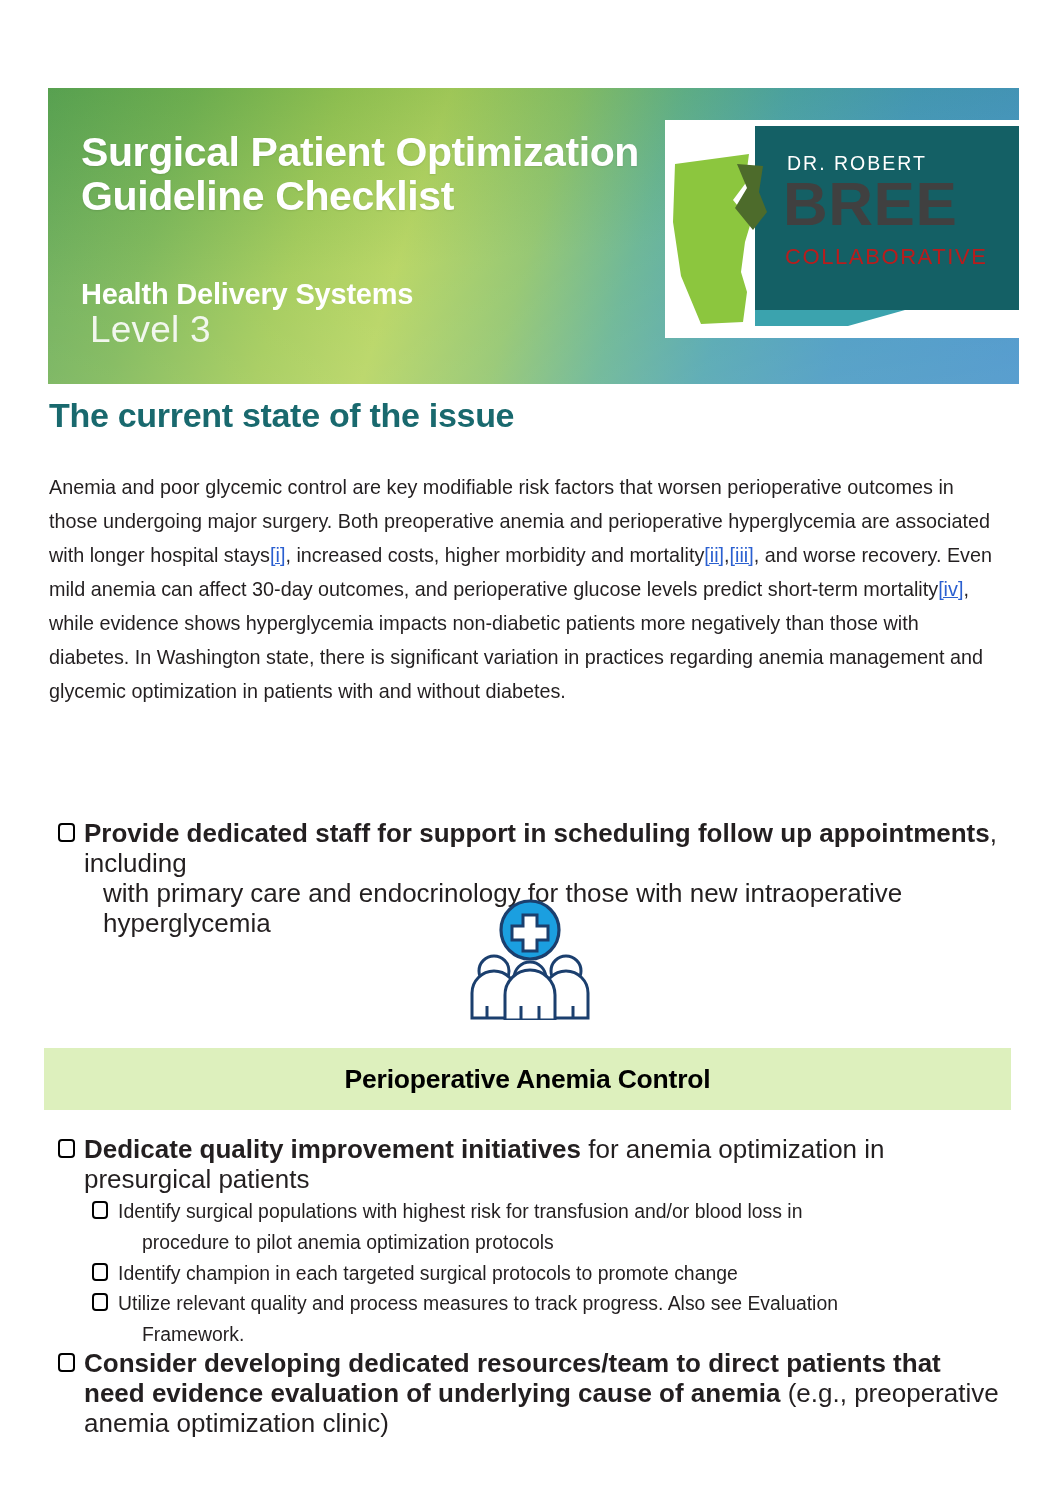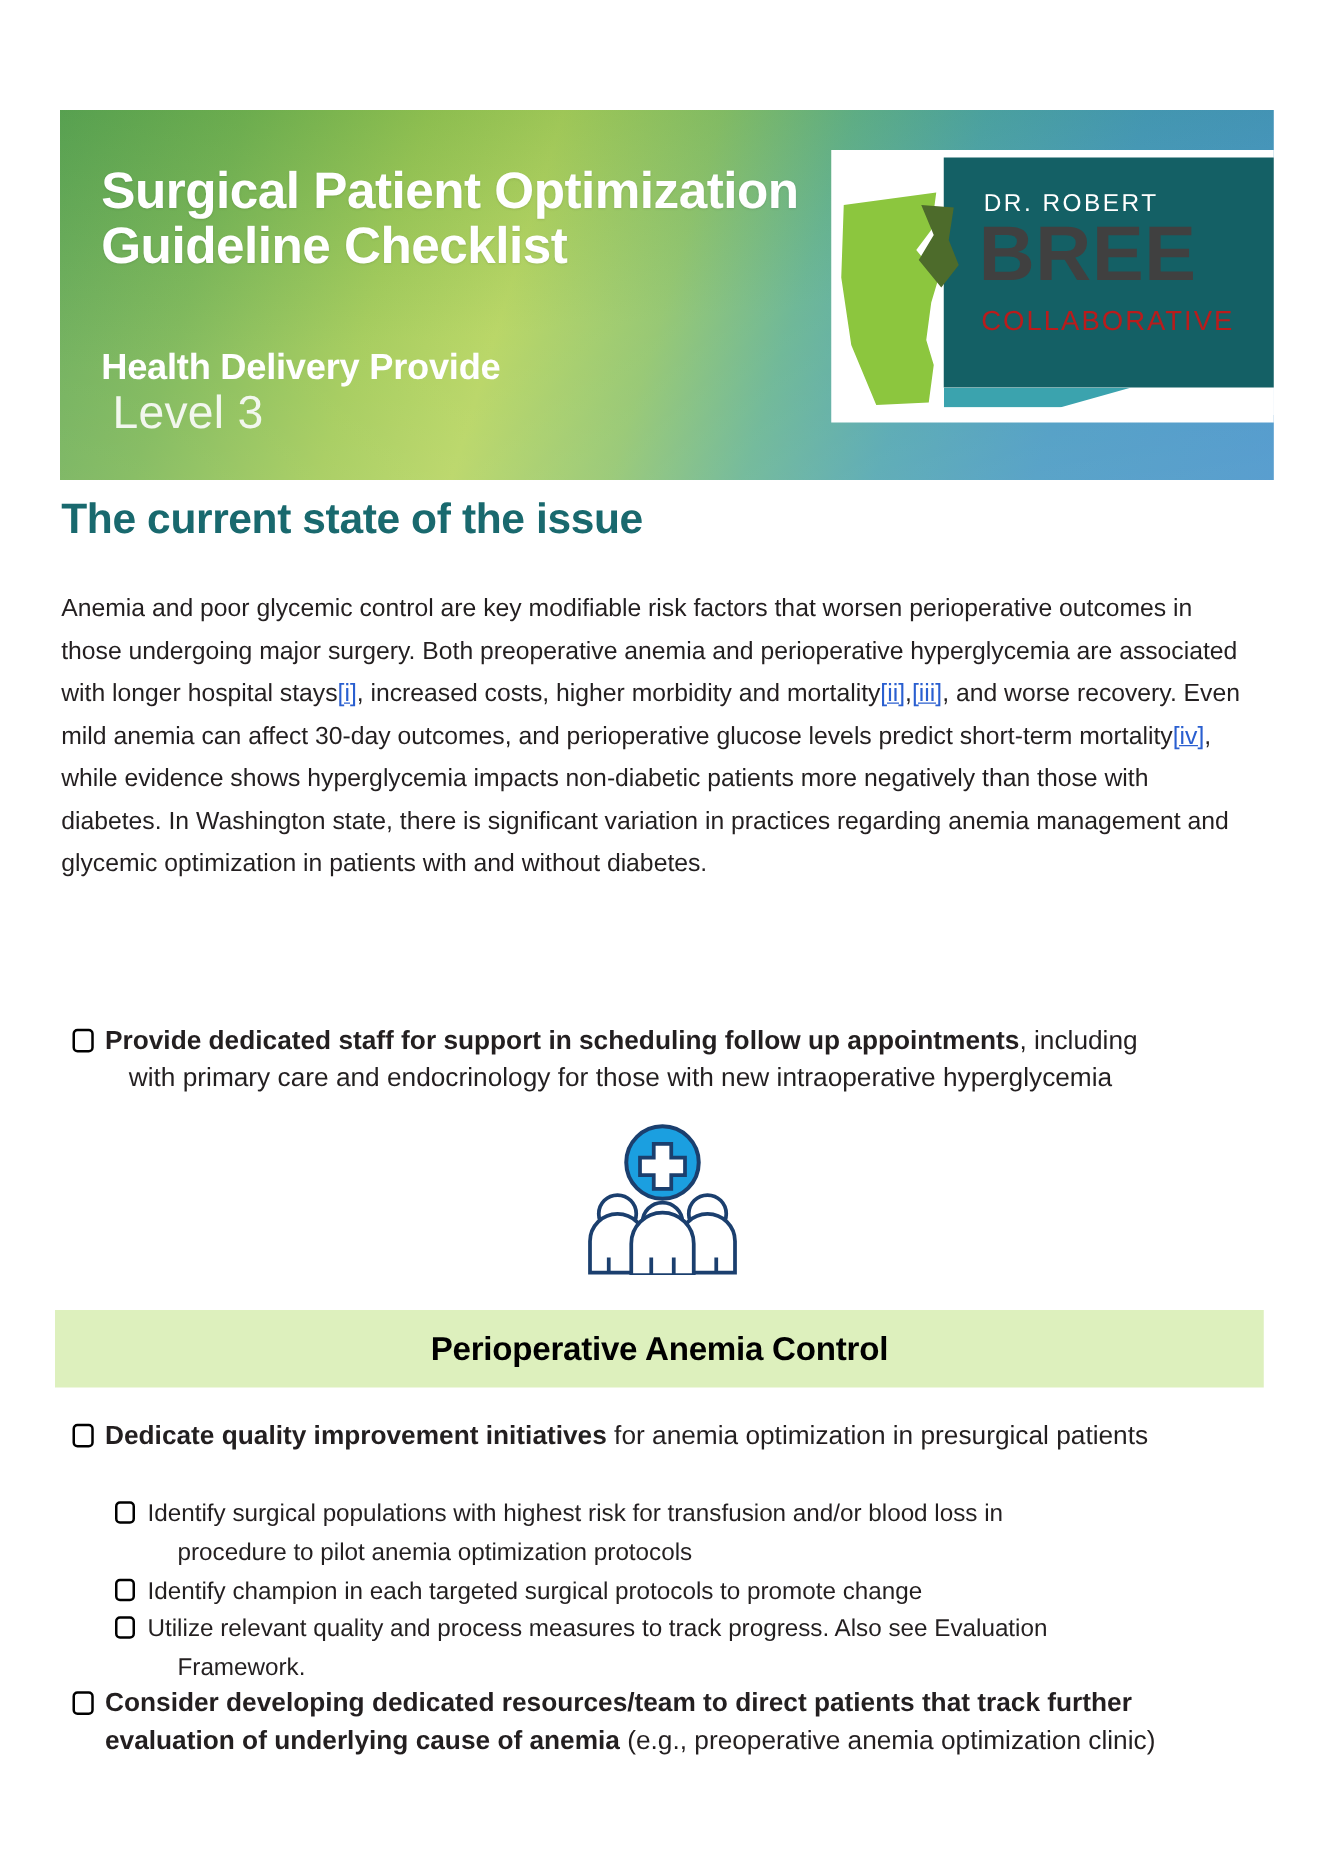--- a/index.html
+++ b/index.html
@@ -213,21 +213,21 @@
     box-sizing: border-box;
     background: #ffffff;
     margin-top: 5px;
   }
   .cbox.sub {
     width: 16px;
     height: 18px;
     margin-top: 5px;
   }
   .ctext {
-    font-size: 21px;
+    font-size: 26px;
     line-height: 30px;
     color: #231f20;
     margin-left: 9px;
   }
   .ctext.sub {
     font-size: 19.4px;
     line-height: 30.5px;
     margin-left: 10px;
   }
   .ctext b { font-weight: bold; }
@@ -255,21 +255,21 @@
 </style>
 </head>
 <body>
 
 <div class="page">
 
   <div class="banner">
     <div class="banner-tint"></div>
 
     <div class="banner-title">Surgical Patient Optimization Guideline Checklist</div>
-    <div class="banner-sub">Health Delivery Provide</div>
+    <div class="banner-sub">Health Delivery Systems</div>
     <div class="banner-level">Level 3</div>
 
     <div class="logo">
       <div class="logo-inner">
         <div class="logo-panel"></div>
 
         <svg class="logo-mark" viewBox="0 0 110 206">
           <polygon points="4,38 78,28 74,58 62,74 80,96 74,116 70,146 76,166 72,196 30,198 10,150 2,96" fill="#8cc63e"></polygon>
           <polygon points="66,38 92,40 88,66 96,86 82,104 64,82 76,62" fill="#4d6b2b"></polygon>
           <polygon points="74,28 92,34 86,60 74,56" fill="#ffffff" opacity="0.0"></polygon>
@@ -330,16 +330,16 @@
     <span class="ctext sub">Identify champion in each targeted surgical protocols to promote change</span>
   </div>
 
   <div class="check-row" id="sub-utilize">
     <span class="cbox sub"></span>
     <span class="ctext sub"><span>Utilize relevant quality and process measures to track progress. Also see Evaluation</span><span class="cont">Framework.</span></span>
   </div>
 
   <div class="check-row" id="item-consider">
     <span class="cbox"></span>
-    <span class="ctext"><b>Consider developing dedicated resources/team to direct patients that track further evaluation of underlying cause of anemia</b><span> (e.g., preoperative anemia optimization clinic)</span></span>
+    <span class="ctext"><b>Consider developing dedicated resources/team to direct patients that need evidence evaluation of underlying cause of anemia</b><span> (e.g., preoperative anemia optimization clinic)</span></span>
   </div>
 
 </div>
 
 </body></html>

